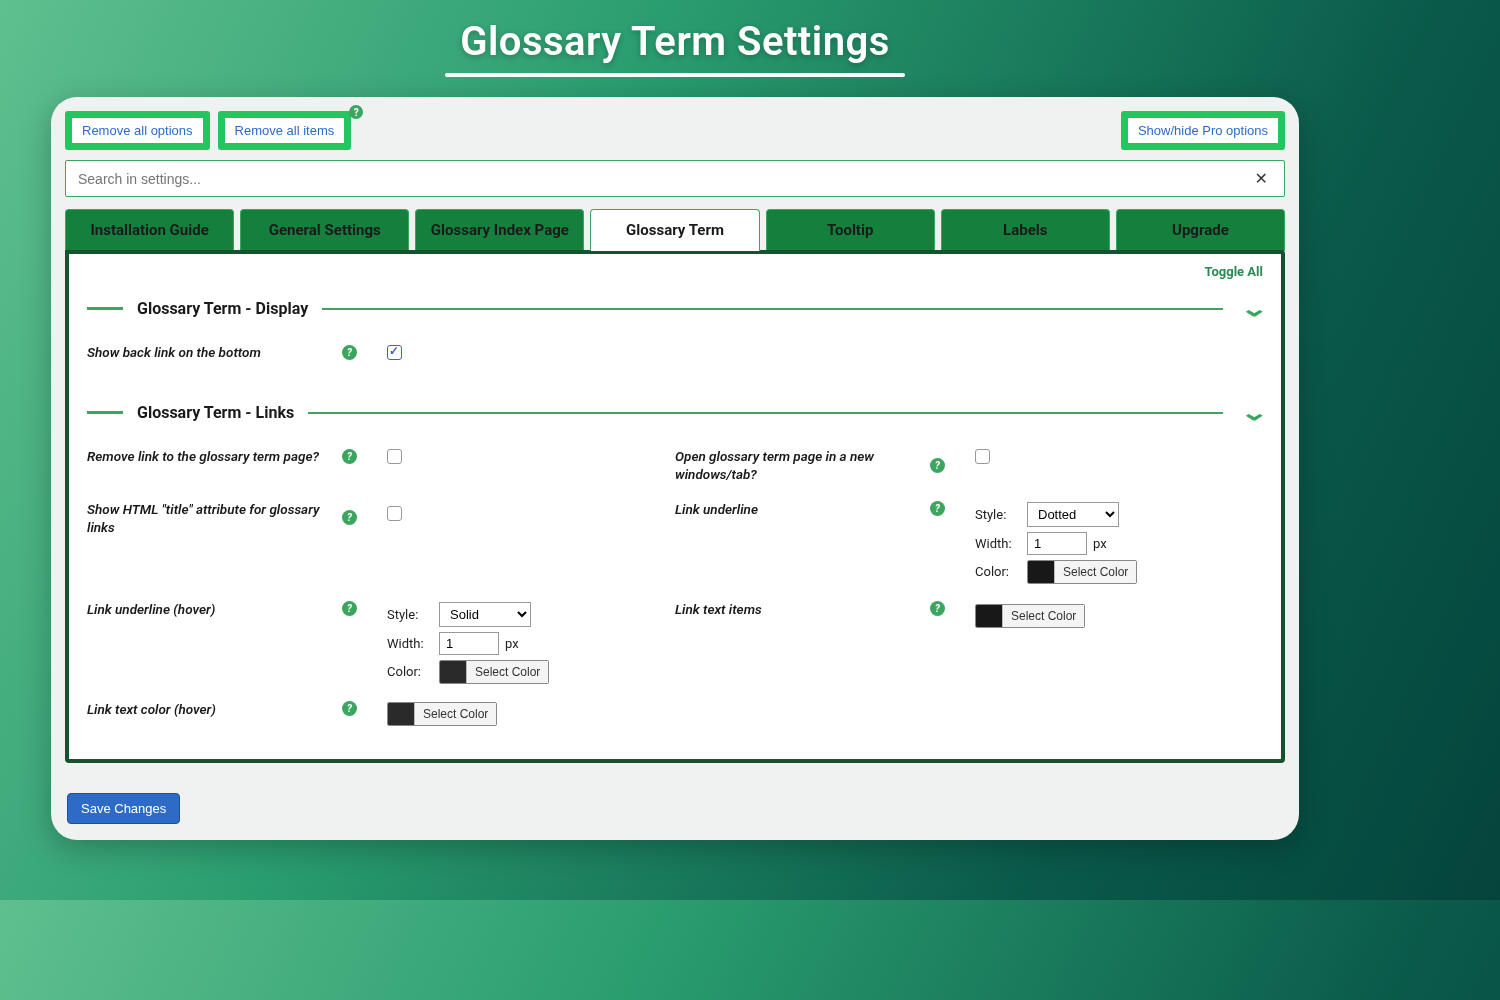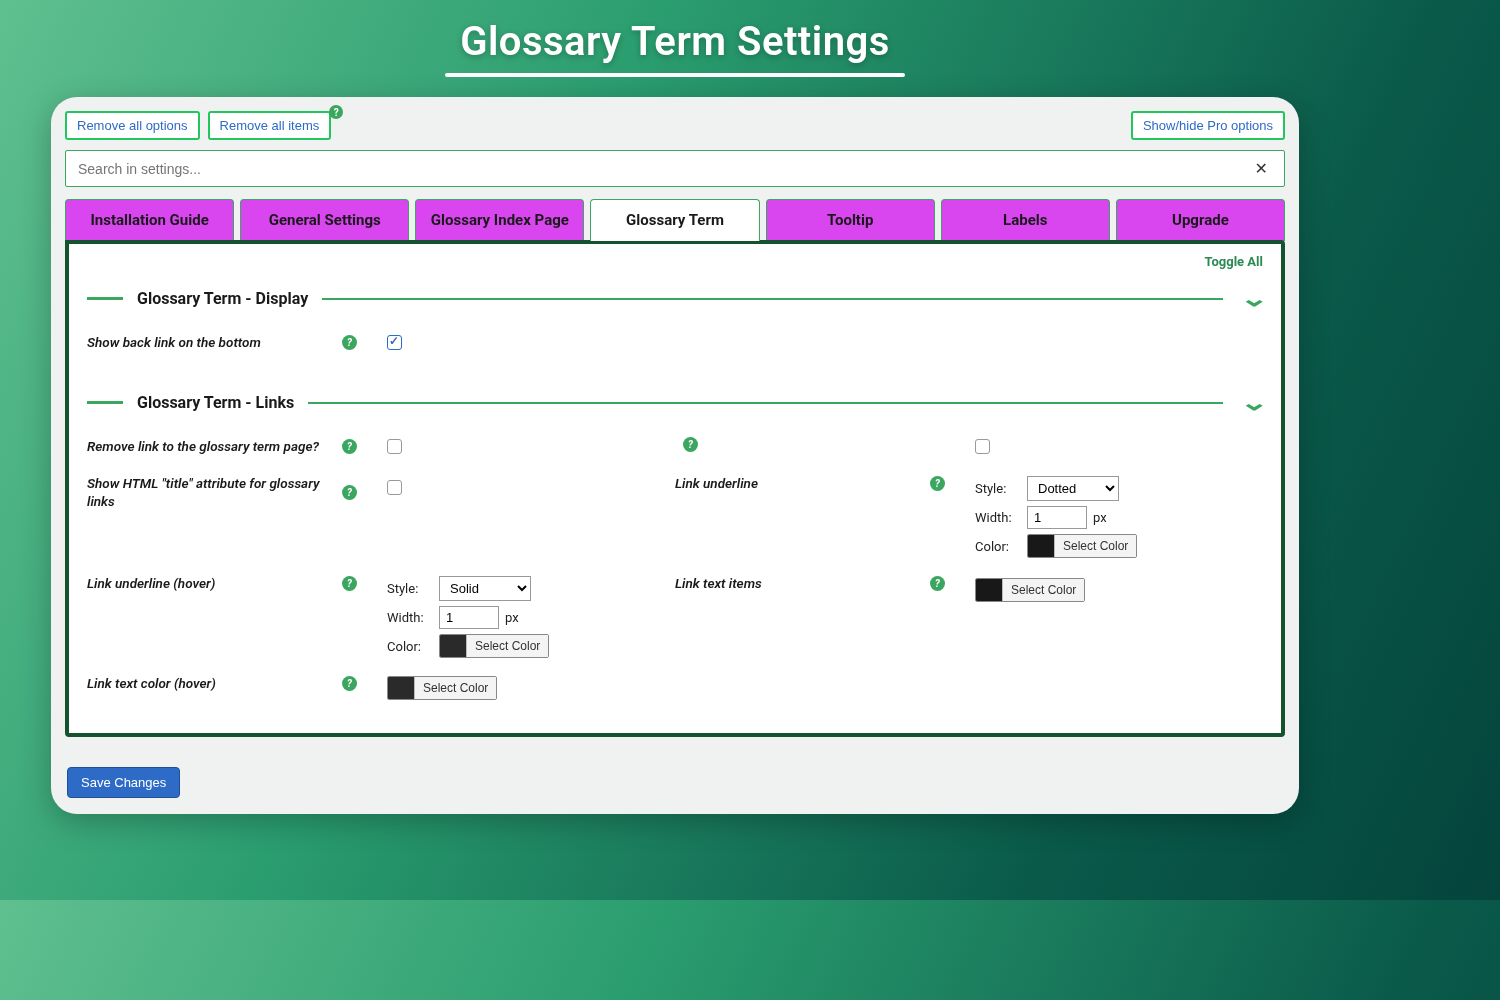--- a/index.html
+++ b/index.html
@@ -16,39 +16,39 @@
 .hero-underline {
   width: 460px; height: 4px; background: #fff; margin: 8px auto 0; border-radius: 2px;
 }
 .panel {
   width: 1248px; margin: 20px auto 0; background: #f0f1f1; border-radius: 26px;
   padding: 14px 12px 16px; box-shadow: 0 8px 30px rgba(0,0,0,.25);
 }
 .topbar { display: flex; justify-content: space-between; align-items: flex-start; padding: 0 2px 10px; position: relative; }
 .topbar-left { display: flex; gap: 8px; position: relative; }
 .btn-outline {
-  border: 2px solid #22c55e; color: #2d6bc7; background: #fff;
+  border: 7px solid #22c55e; color: #2d6bc7; background: #fff;
   padding: 5px 10px; font-size: 13px; border-radius: 3px; cursor: pointer;
 }
 .help-badge {
   position: absolute; top: -6px; right: -12px; width: 14px; height: 14px; border-radius: 50%;
   background: #3aa65f; color: #fff; font-size: 10px; font-weight: 700;
   display: flex; align-items: center; justify-content: center;
 }
 .searchbar {
   background: #fff; border: 1px solid #3aa65f; border-radius: 2px;
   display: flex; align-items: center; padding: 8px 12px; margin: 0 2px 12px;
 }
 .searchbar input {
   flex: 1; border: none; outline: none; font-size: 14px; color: #555; background: transparent;
 }
 .searchbar .x { color: #333; font-size: 16px; cursor: pointer; padding: 0 4px; }
 .tabs { display: flex; gap: 6px; padding: 0 2px; }
 .tab {
-  flex: 1; text-align: center; background: #d946ef; border: 1px solid #3aa65f;
+  flex: 1; text-align: center; background: #15803d; border: 1px solid #3aa65f;
   border-bottom: none; border-radius: 4px 4px 0 0; padding: 12px 6px;
   font-size: 15px; font-weight: 700; color: #1a1a1a; cursor: pointer;
   display: flex; align-items: center; justify-content: center; line-height: 1.15;
 }
 .tab.active { background: #fff; position: relative; z-index: 2; }
 .content {
   background: #fff; border: 4px solid #14532d; border-radius: 0 4px 4px 4px;
   margin: -1px 2px 16px; padding: 14px 18px 22px; position: relative;
 }
 .toggle-all {
@@ -154,20 +154,21 @@
         <div class="label-area">
           <span class="label-txt">Remove link to the glossary term page?</span>
           <span class="q">?</span>
         </div>
         <div class="ctrl-area">
           <span class="cb"></span>
         </div>
       </div>
       <div class="col col-right">
         <div class="label-area">
+          <span class="label-txt">Open glossary term page in a new windows/tab?</span>
           <span class="q">?</span>
         </div>
         <div class="ctrl-area">
           <span class="cb"></span>
         </div>
       </div>
     </div>
 
     <div class="row">
       <div class="col col-left">

